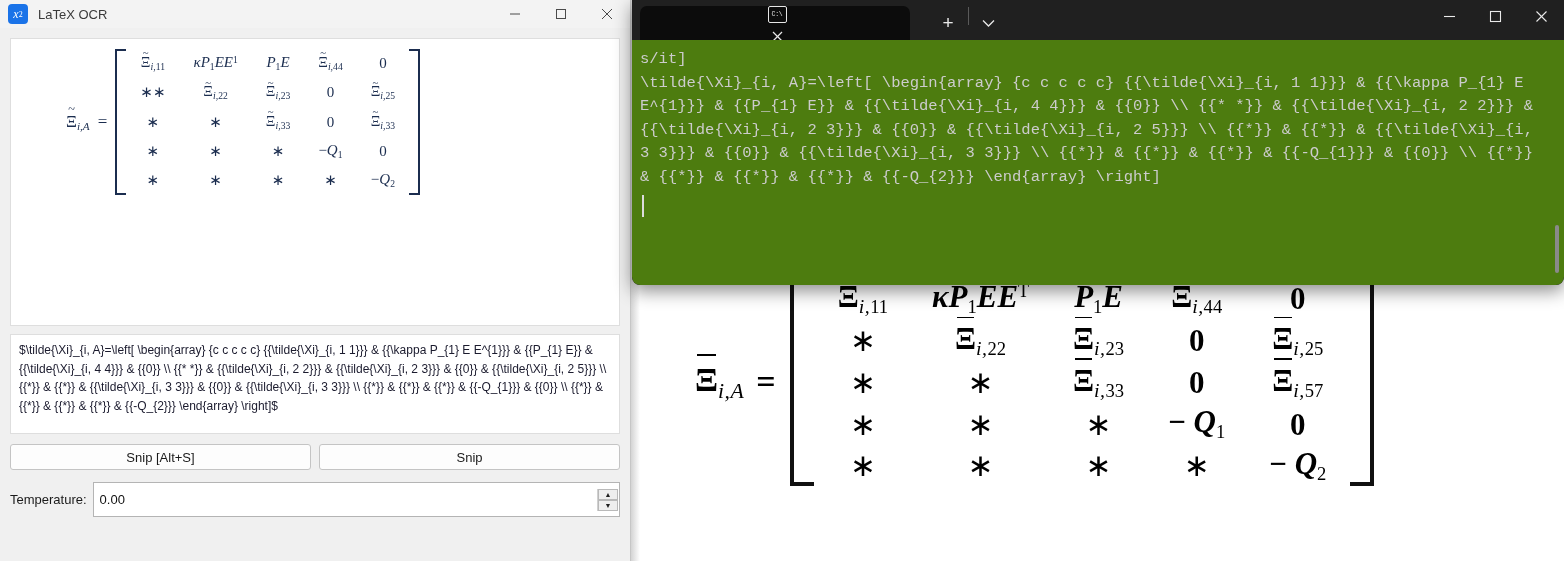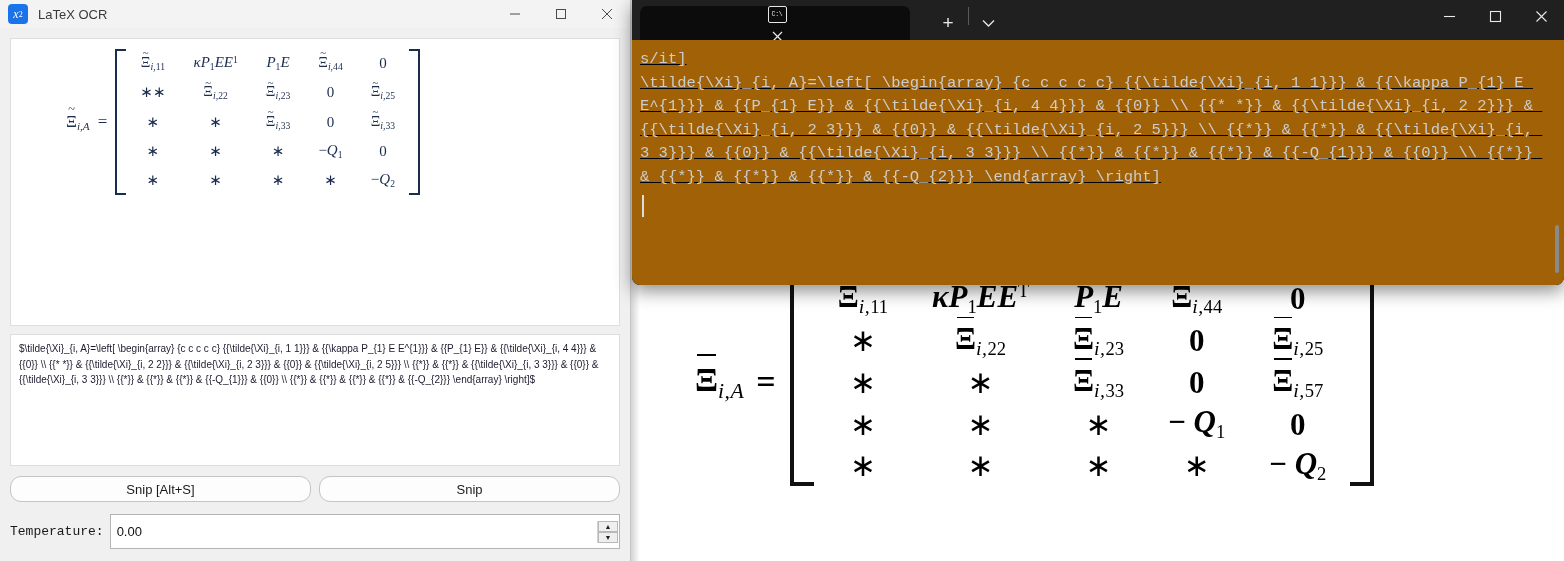--- a/index.html
+++ b/index.html
@@ -111,33 +111,33 @@
     text-align:center;padding:6px 14px;font-size:15px;
     font-family:"Liberation Serif",serif;white-space:nowrap;line-height:1.05;
   }
   table.smm .ital{font-style:italic;}
   .ssub{font-size:0.66em;font-style:italic;vertical-align:-0.30em;}
   .ssubn{font-size:0.64em;vertical-align:-0.30em;}
   .ssup{font-size:0.64em;vertical-align:0.45em;}
 
   #latex-box{
     margin-top:8px;background:#ffffff;border:1px solid #dedede;
-    height:132px;box-sizing:border-box;padding:6px 8px;
-    font-size:10px;line-height:1.55;color:#1b1b2e;
+    height:100px;box-sizing:border-box;padding:6px 8px;
+    font-size:12px;line-height:1.55;color:#1b1b2e;
     font-family:"Liberation Sans",sans-serif;word-break:break-word;overflow:hidden;
   }
 
   #btnrow{display:flex;gap:8px;margin-top:10px;}
   .abtn{
-    flex:1;height:24px;background:#fdfdfd;border:1px solid #c4c4c4;border-radius:11px;
+    flex:1;height:24px;background:#fdfdfd;border:1px solid #c4c4c4;border-radius:3px;
     font-size:13px;color:#1a1a1a;display:flex;align-items:center;justify-content:center;
     font-family:"Liberation Sans",sans-serif;
   }
   #temprow{display:flex;align-items:center;margin-top:12px;gap:6px;}
-  #temp-label{font-size:13px;color:#1a1a1a;font-family:Liberation Mono, monospace;}
+  #temp-label{font-size:13px;color:#1a1a1a;}
   #temp-wrap{
     flex:1;height:35px;background:#ffffff;border:1px solid #b4b4b4;
     display:flex;align-items:center;box-sizing:border-box;
   }
   #temp-value{flex:1;padding-left:6px;font-size:13px;color:#101010;}
   #temp-spin{
     width:20px;height:22px;display:flex;flex-direction:column;
     border-left:1px solid #d0d0d0;margin-right:1px;
   }
   .spin-half{
@@ -178,22 +178,22 @@
   #tab-menu{
     width:38px;height:34px;display:flex;align-items:center;justify-content:center;
     color:#e8e8e8;font-size:12px;
   }
   #term-wbtns{margin-left:auto;display:flex;align-self:flex-start;}
   .twbtn{
     width:46px;height:33px;display:flex;align-items:center;justify-content:center;color:#eaeaea;
   }
 
   #term-body{
-    position:absolute;left:0;top:40px;right:0;bottom:0;background:#a16207;
-    border-radius:0 0 8px 8px;padding:8px 0 4px 8px;box-sizing:border-box;overflow:hidden;text-decoration:underline;
+    position:absolute;left:0;top:40px;right:0;bottom:0;background:#4d7c0f;
+    border-radius:0 0 8px 8px;padding:8px 0 4px 8px;box-sizing:border-box;overflow:hidden;
   }
   #term-text{
     color:#cccccc;font-family:"Liberation Mono",monospace;
     font-size:15.5px;line-height:23.5px;white-space:pre-wrap;word-break:break-all;
     margin:0;padding-right:26px;
   }
   #term-cursor{
     width:2px;height:22px;background:#dcdcdc;margin-top:6px;margin-left:2px;
   }
   #term-scrollbar{

